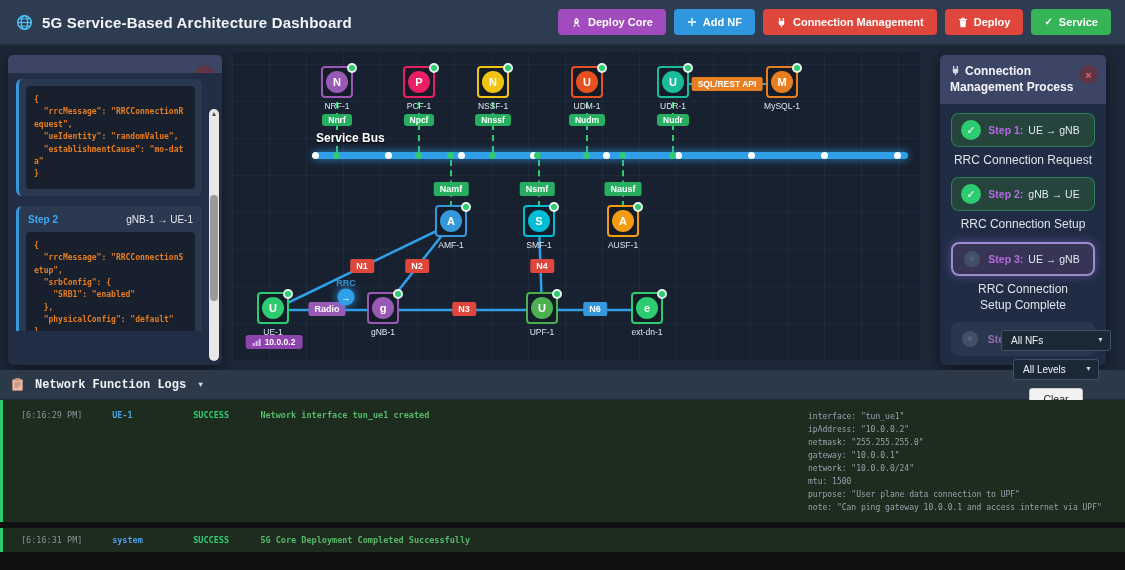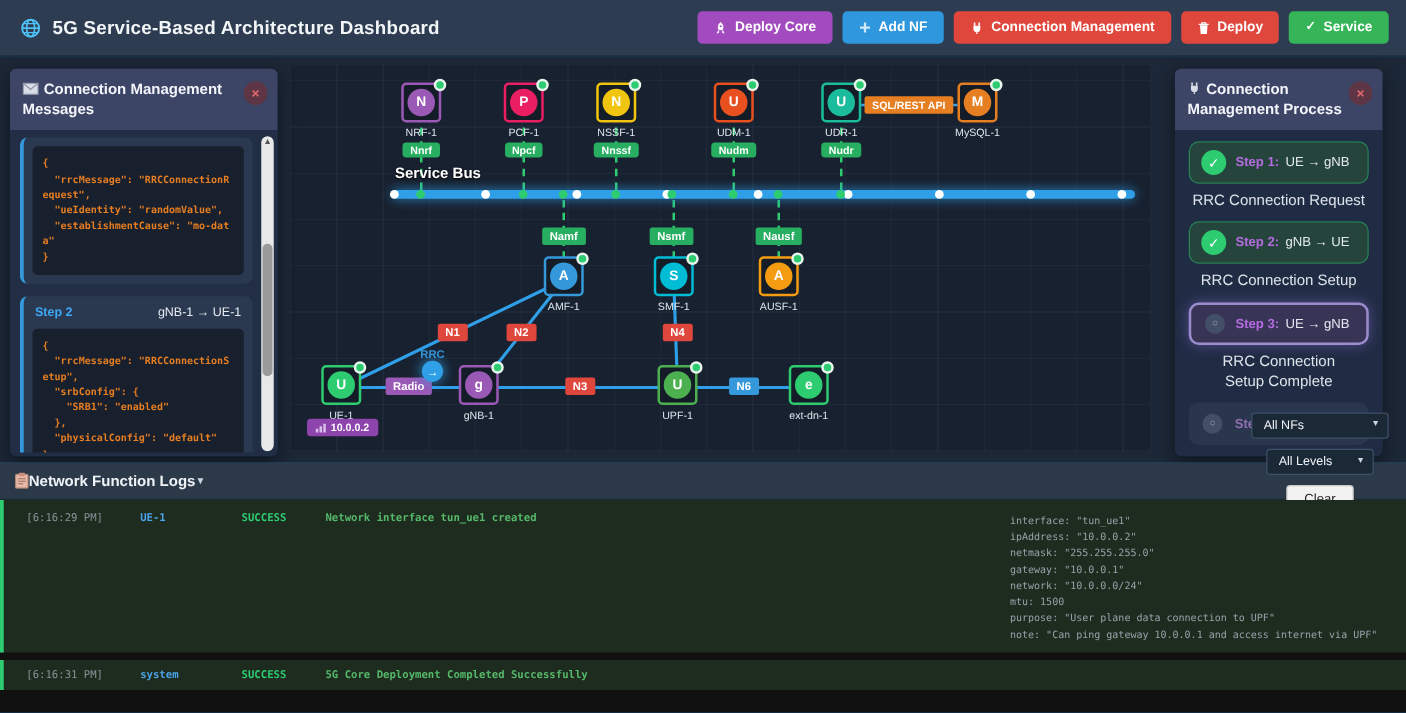--- a/index.html
+++ b/index.html
@@ -111,21 +111,21 @@
   .sicon-pend { position:absolute; left:11px; width:16px; height:16px; border-radius:50%;
     background:#434f66; color:#98a2b5; font-size:8px; display:flex; align-items:center; justify-content:center; }
   .slabel { color:#b56be0; font-size:10.5px; font-weight:bold; margin-left:22px; }
   .sroute { color:#e3e9f0; font-size:10.5px; }
   .scaption { text-align:center; color:#dde3ea; font-size:12px; margin:5px 0 9px; line-height:1.35; }
 
   
   .logs-head { position:absolute; left:0; top:370px; width:1125px; height:30px; background:#2b3949;
     display:flex; align-items:center; justify-content:space-between; padding:0 14px 0 12px;
     border-bottom:1px solid #1e2a36; }
-  .lh-left { display:flex; align-items:center; gap:0; }
+  .lh-left { display:flex; align-items:center; gap:12px;font-family:Liberation Mono, monospace; }
   .lh-title { color:#f0f3f7; font-size:12px; font-weight:bold; }
   .lh-caret { color:#cdd5dd; font-size:8px; cursor:pointer; }
   .lh-right { display:flex; align-items:center; gap:8px;flex-direction:column; }
   .lsel-wrap { position:relative; }
   .lsel { appearance:none; -webkit-appearance:none; background:#1b2836; color:#f0f3f7;
     border:1px solid #3f5068; border-radius:3px; font-size:10px; padding:4px 22px 4px 9px;
     font-family:"Liberation Sans", sans-serif; cursor:pointer; }
   .lsel-caret { position:absolute; right:7px; top:6px; color:#cdd5dd; font-size:7px; pointer-events:none; }
   .wbtn { background:#f2f2f2; color:#222; border:1px solid #c8c8c8; border-radius:3px;
     font-size:10.5px; padding:4px 13px; cursor:pointer; font-family:"Liberation Sans", sans-serif; }
@@ -369,26 +369,20 @@
             <i style="height:3px"></i>
             <i style="height:5px"></i>
             <i style="height:7px"></i>
           </span>
         <span>10.0.0.2</span>
       </div>
     </div>
 
     <div class="panel p-left">
       <div class="phead">
-        <div class="ptitle">
-          <svg class="ic" width="13" height="10" viewBox="0 0 13 10" style="display:inline-block;vertical-align:-1px;margin-right:4px;">
-              <rect x=".5" y=".5" width="12" height="9" fill="#d8dce6" stroke="#8b90a5"></rect>
-              <path d="M.5.5 6.5 5.5 12.5.5" fill="none" stroke="#8b90a5"></path>
-            </svg><span>Connection Management Messages</span>
-        </div>
         <button class="pclose">×</button>
       </div>
       <div class="pbody msg-body">
         <div class="mcard">
           <div class="mcode">{
   "rrcMessage": "RRCConnectionRequest",
   "ueIdentity": "randomValue",
   "establishmentCause": "mo-data"
 }</div>
         </div>

